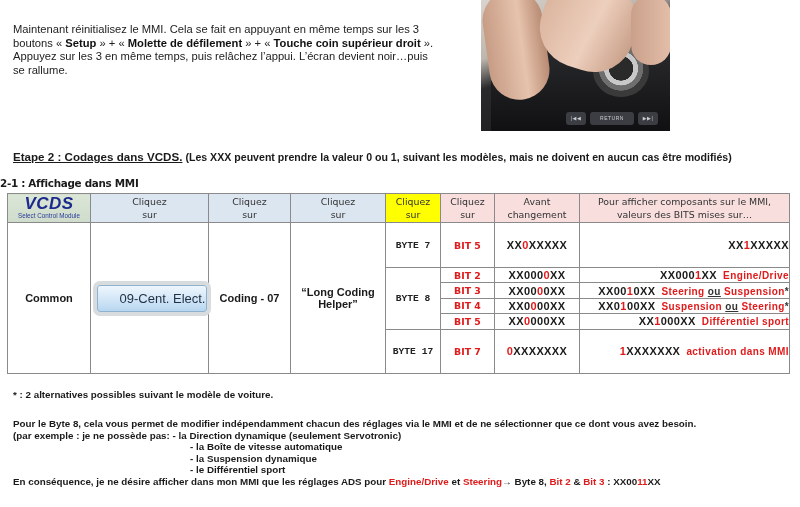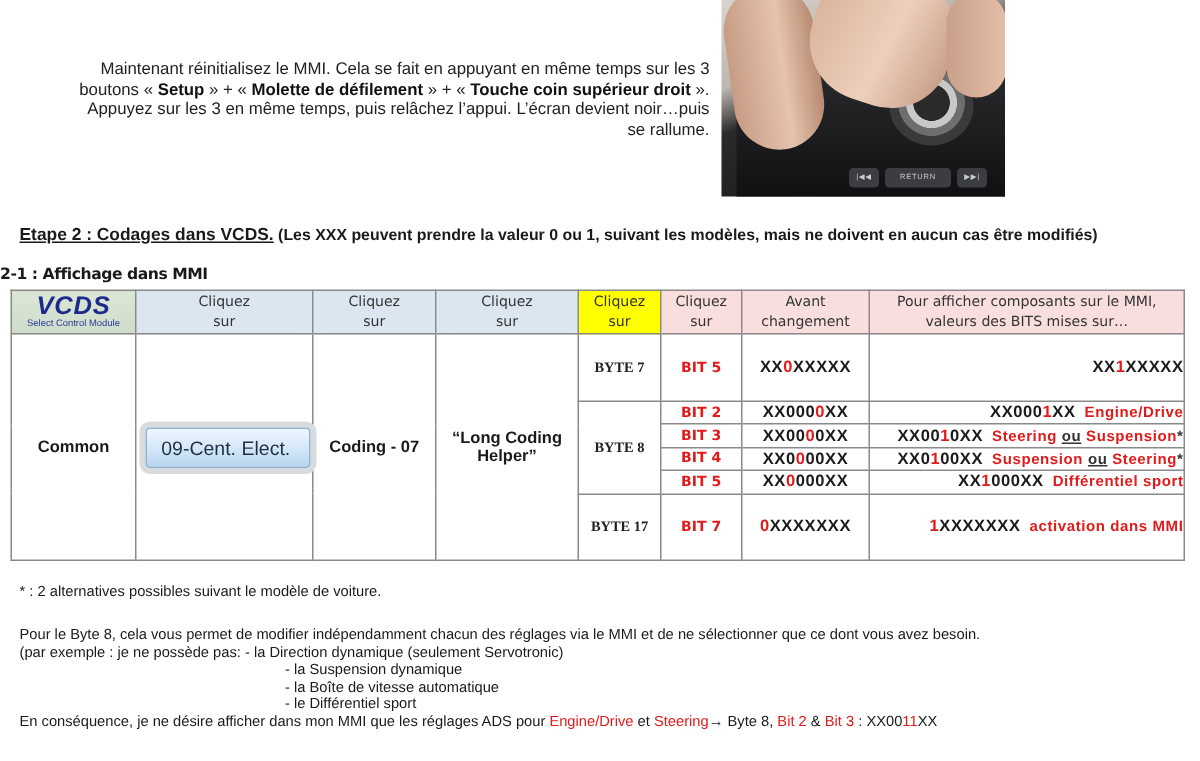--- a/index.html
+++ b/index.html
@@ -2,21 +2,21 @@
 <html><head>
 <meta charset="utf-8">
 <style>
   * { box-sizing: border-box; margin: 0; padding: 0; }
   html, body { width: 800px; height: 507px; background: #ffffff; overflow: hidden; }
   body { position: relative; font-family: "Liberation Sans", sans-serif; color: #1a1a1a; }
   .red { color: #e01b1b; }
   .abs { position: absolute; }
 
   
-  .intro { left: 13px; top: 40px; width: 460px; font-size: 11.2px; line-height: 13.6px; color: #222; text-align: right; }
+  .intro { left: 13px; top: 23px; width: 460px; font-size: 11.2px; line-height: 13.6px; color: #222; }
   .intro b { color: #111; }
 
   
   .photo { left: 481px; top: 0; width: 189px; height: 131px; overflow: hidden;
            background: linear-gradient(160deg, #d9d4cf 0%, #bdb6ae 30%, #2a2a2c 45%, #141416 100%); }
   .photo .console { position:absolute; left: 10px; top: 40px; width: 185px; height: 95px;
            border-radius: 40px 10px 0 0; background: linear-gradient(180deg,#2b2c2f,#0f0f11); }
   .photo .knob { position:absolute; left: 112px; top: 45px; width: 56px; height: 52px; border-radius: 50%;
            background: radial-gradient(circle at 50% 45%, #2a2a2a 0 30%, #c8c8c8 31% 42%, #6e6e6e 43% 55%, #3a3a3a 56%); }
   .photo .finger1 { position:absolute; left: 5px; top: -10px; width: 60px; height: 110px; border-radius: 30px;
@@ -38,36 +38,36 @@
   table { position: absolute; left: 7px; top: 193px; border-collapse: collapse; table-layout: fixed; width: 782px; }
   td { border: 1px solid #8a8a8a; text-align: center; vertical-align: middle; font-size: 10.5px; }
   thead td { height: 29px; font-family: "DejaVu Sans", sans-serif; font-size: 9.4px; line-height: 13px; color: #333; }
   .h-blue { background: #dce6f1; }
   .h-vcds { background: #d6e3cf; background: linear-gradient(180deg,#dbe6d6,#cfdccb); }
   .h-yellow { background: #ffff00; }
   .h-pink { background: #f9dede; }
   .vcds-logo { font-family: "Liberation Sans", sans-serif; font-style: italic; font-weight: bold; color: #1c2a8c; font-size: 17px; line-height: 16px; letter-spacing: 0.5px; }
   .vcds-sub { font-family: "Liberation Sans", sans-serif; font-size: 6.3px; color: #2a3a9a; line-height: 8px; }
   .bold { font-weight: bold; margin-top: 30px; }
-  .byte { font-family: Liberation Serif, serif; font-size: 9.6px; font-weight: bold; color: #222; }
+  .byte { font-family: Liberation Mono, monospace; font-size: 9.6px; font-weight: bold; color: #222; }
   .bit { font-family: "DejaVu Sans", sans-serif; font-size: 9.4px; font-weight: bold; color: #e01b1b; }
   .code { font-size: 11px; font-weight: bold; letter-spacing: 0.4px; }
   .after { text-align: right; padding-left: 6px; white-space: nowrap; }
   .after .desc { font-size: 10px; font-weight: bold; color: #e01b1b; margin-left: 6px; }
   .after .desc .ou { color: #333; text-decoration: underline; }
   .sub-row td { height: 15.4px; }
   .common { font-weight: bold; font-size: 11px; }
   .module-btn { display: inline-block; width: 110px; height: 27px; margin-left: 4px; border: 1px solid #8fb2cf;
                 border-radius: 3px; background: linear-gradient(180deg,#eef6fd 0%,#cfe4f6 60%,#b8d6ef 100%);
-                font-size: 13px; color: #1f2f44; line-height: 25px; text-align: left; padding-left: 10px;
+                font-size: 13px; color: #1f2f44; line-height: 25px; text-align: right; padding-left: 10px;
                 box-shadow: 0 0 0 4px #d8dcdf; }
   .helper { font-weight: bold; font-size: 11px; line-height: 12.5px; }
 
   
-  .note { left: 13px; font-size: 9.8px; font-weight: normal; color: #1a1a1a; white-space: nowrap; line-height: 11.6px; }
+  .note { left: 13px; font-size: 9.8px; font-weight: bold; color: #1a1a1a; white-space: nowrap; line-height: 11.6px; }
   .indent { padding-left: 177px; }
 </style>
 </head>
 <body>
 
 <div class="abs intro">
   <div>Maintenant réinitialisez le MMI. Cela se fait en appuyant en même temps sur les 3</div>
   <div><span>boutons « </span><b>Setup</b><span> » + « </span><b>Molette de défilement</b><span> » +  « </span><b>Touche coin supérieur droit</b><span> ».</span></div>
   <div>Appuyez sur les 3 en même temps, puis relâchez l’appui. L’écran devient noir…puis</div>
   <div>se rallume.</div>
@@ -188,17 +188,17 @@
     <tr style="height:0">
         <td style="border:none;height:0" colspan="4"></td>
       </tr>
   </tbody>
 </table>
 
 <div class="abs note" style="top:389px">* : 2 alternatives possibles suivant le modèle de voiture.</div>
 <div class="abs note" style="top:418px">
   <div>Pour le Byte 8, cela vous permet de modifier indépendamment chacun des réglages via le MMI et de ne sélectionner que ce dont vous avez besoin.</div>
   <div>(par exemple : je ne possède pas: - la Direction dynamique (seulement Servotronic)</div>
+  <div class="indent">- la Boîte de vitesse automatique</div>
   <div class="indent">- la Suspension dynamique</div>
-  <div class="indent">- la Boîte de vitesse automatique</div>
   <div class="indent">- le Différentiel sport</div>
   <div><span>En conséquence, je ne désire afficher dans mon MMI que les réglages ADS pour </span><span class="red">Engine/Drive</span><span> et </span><span class="red">Steering</span><span>→ Byte 8, </span><span class="red">Bit 2</span><span> &amp; </span><span class="red">Bit 3</span><span> : </span><span>XX00</span><span class="red">11</span><span>XX</span></div>
 </div>
 
 </body></html>

